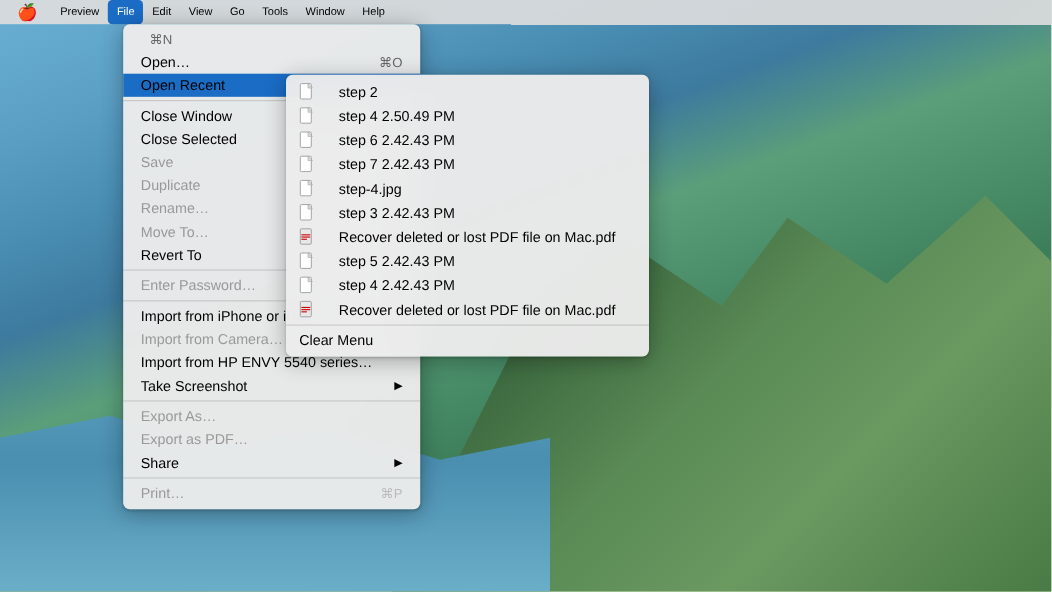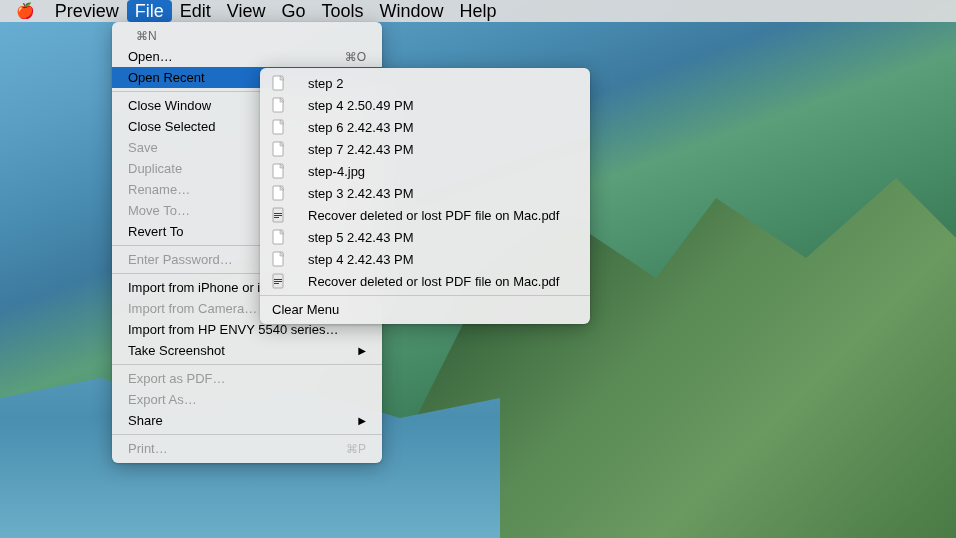--- a/index.html
+++ b/index.html
@@ -69,21 +69,21 @@
     }
 
     .menubar-item {
       padding: 0 8px;
       height: 22px;
       display: flex;
       align-items: center;
       cursor: default;
       border-radius: 4px;
       color: #000;
-      font-size: 18px;
+      font-size: 10px;
     }
 
     .menubar-item.active {
       background: #1a6cc5;
       color: white;
     }
 
     .menubar-apple {
       font-size: 15px;
       margin-right: 4px;
@@ -318,25 +318,25 @@
   </div>
 
   <div class="menu-item">
     <span class="menu-item-label">Take Screenshot</span>
     <span class="menu-arrow">▶</span>
   </div>
 
   <div class="menu-separator"></div>
 
   <div class="menu-item disabled">
+    <span class="menu-item-label">Export As…</span>
+  </div>
+
+  <div class="menu-item disabled">
     <span class="menu-item-label">Export as PDF…</span>
-  </div>
-
-  <div class="menu-item disabled">
-    <span class="menu-item-label">Export As…</span>
   </div>
 
   <div class="menu-item">
     <span class="menu-item-label">Share</span>
     <span class="menu-arrow">▶</span>
   </div>
 
   <div class="menu-separator"></div>
 
   <div class="menu-item disabled">

